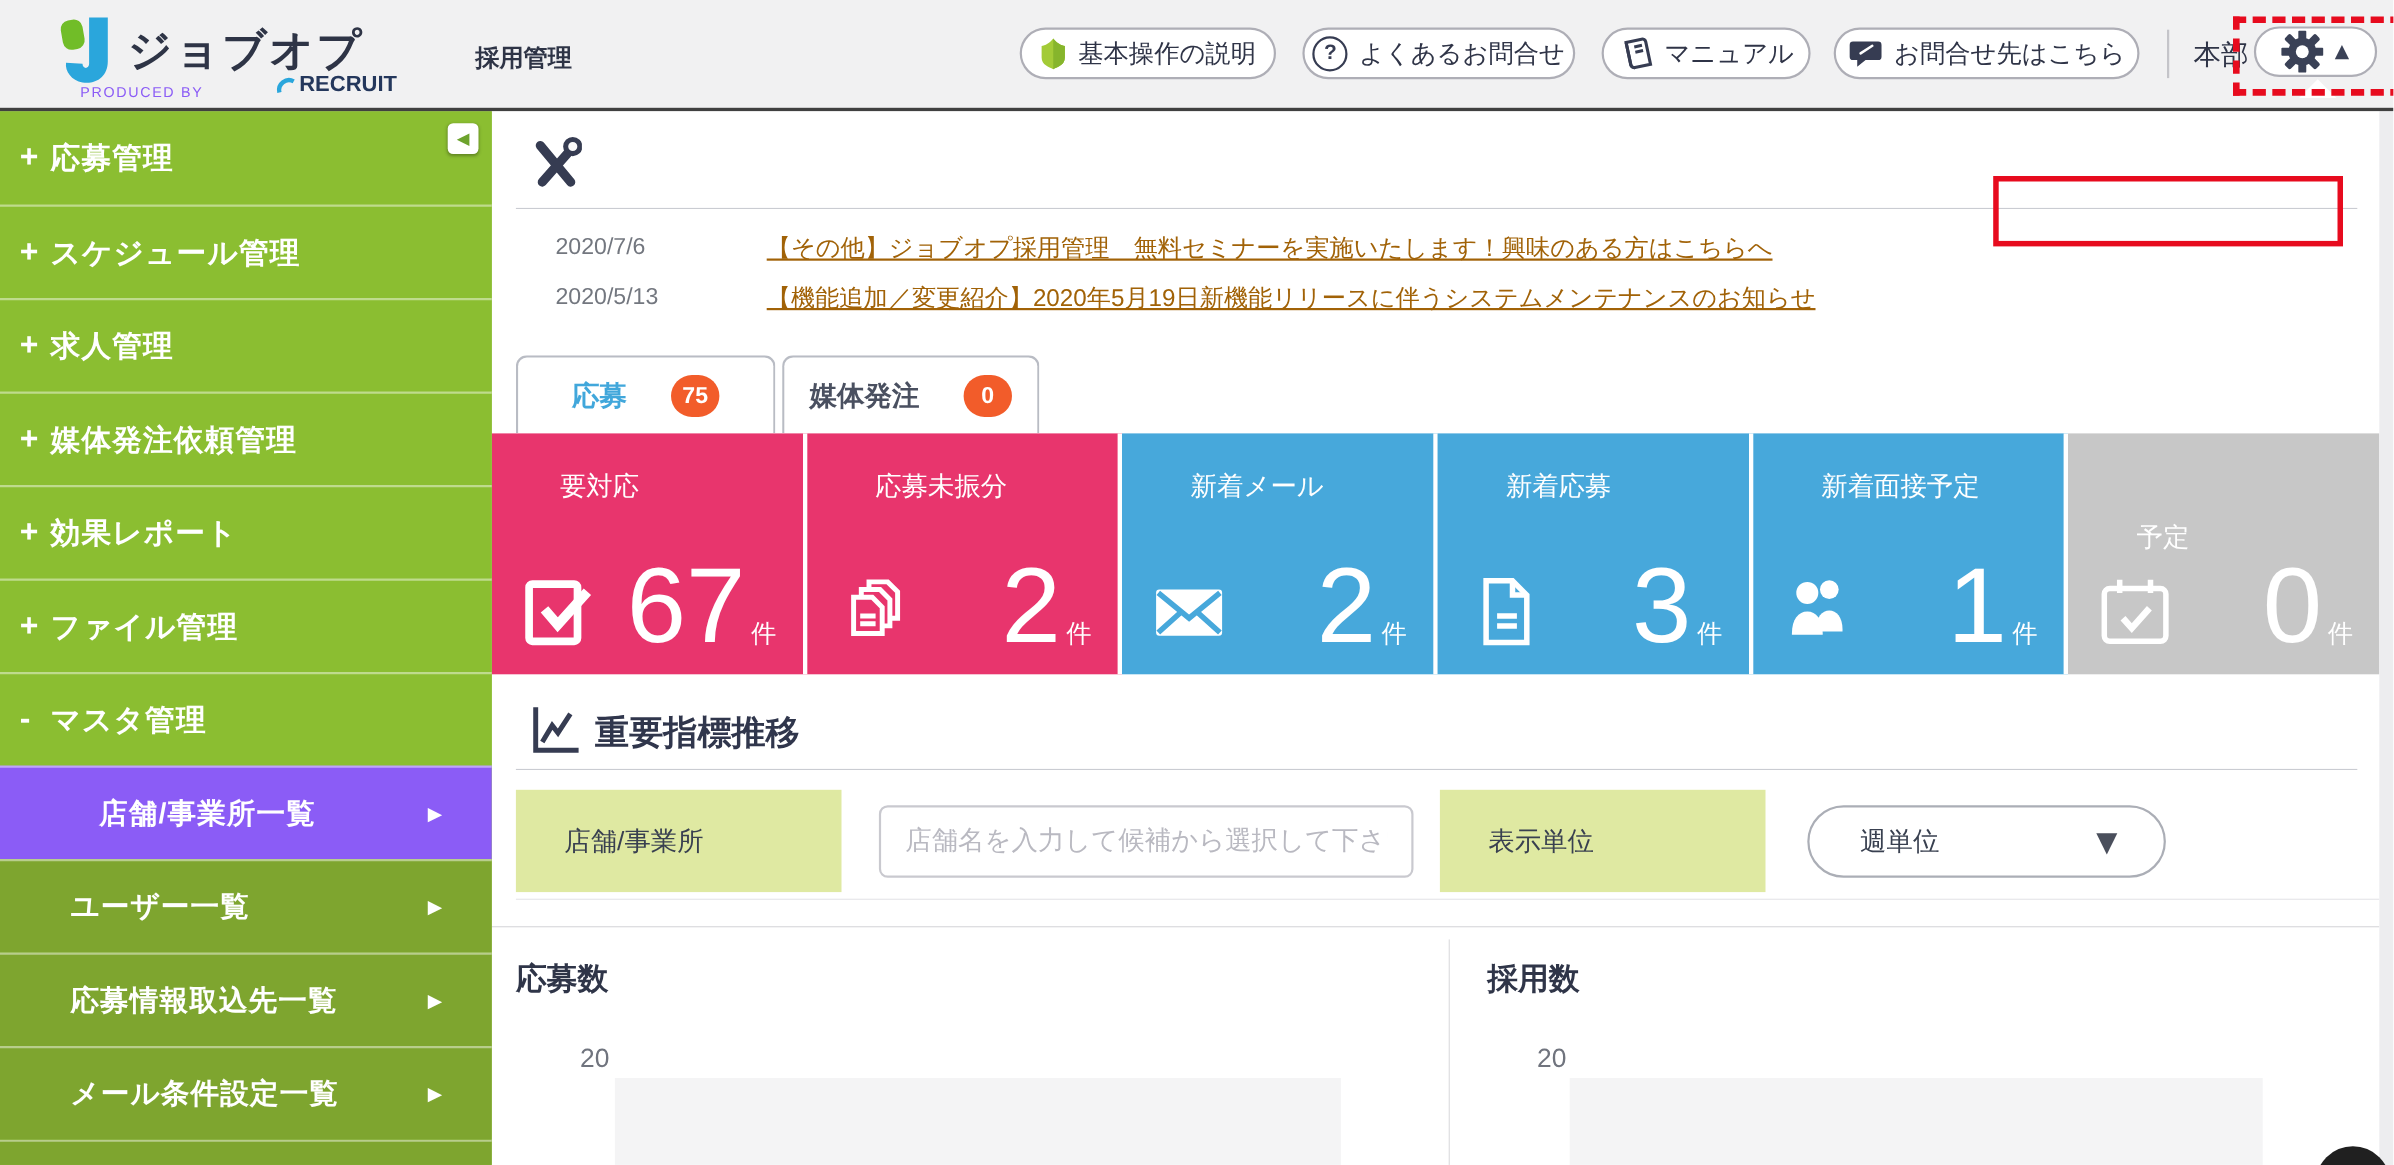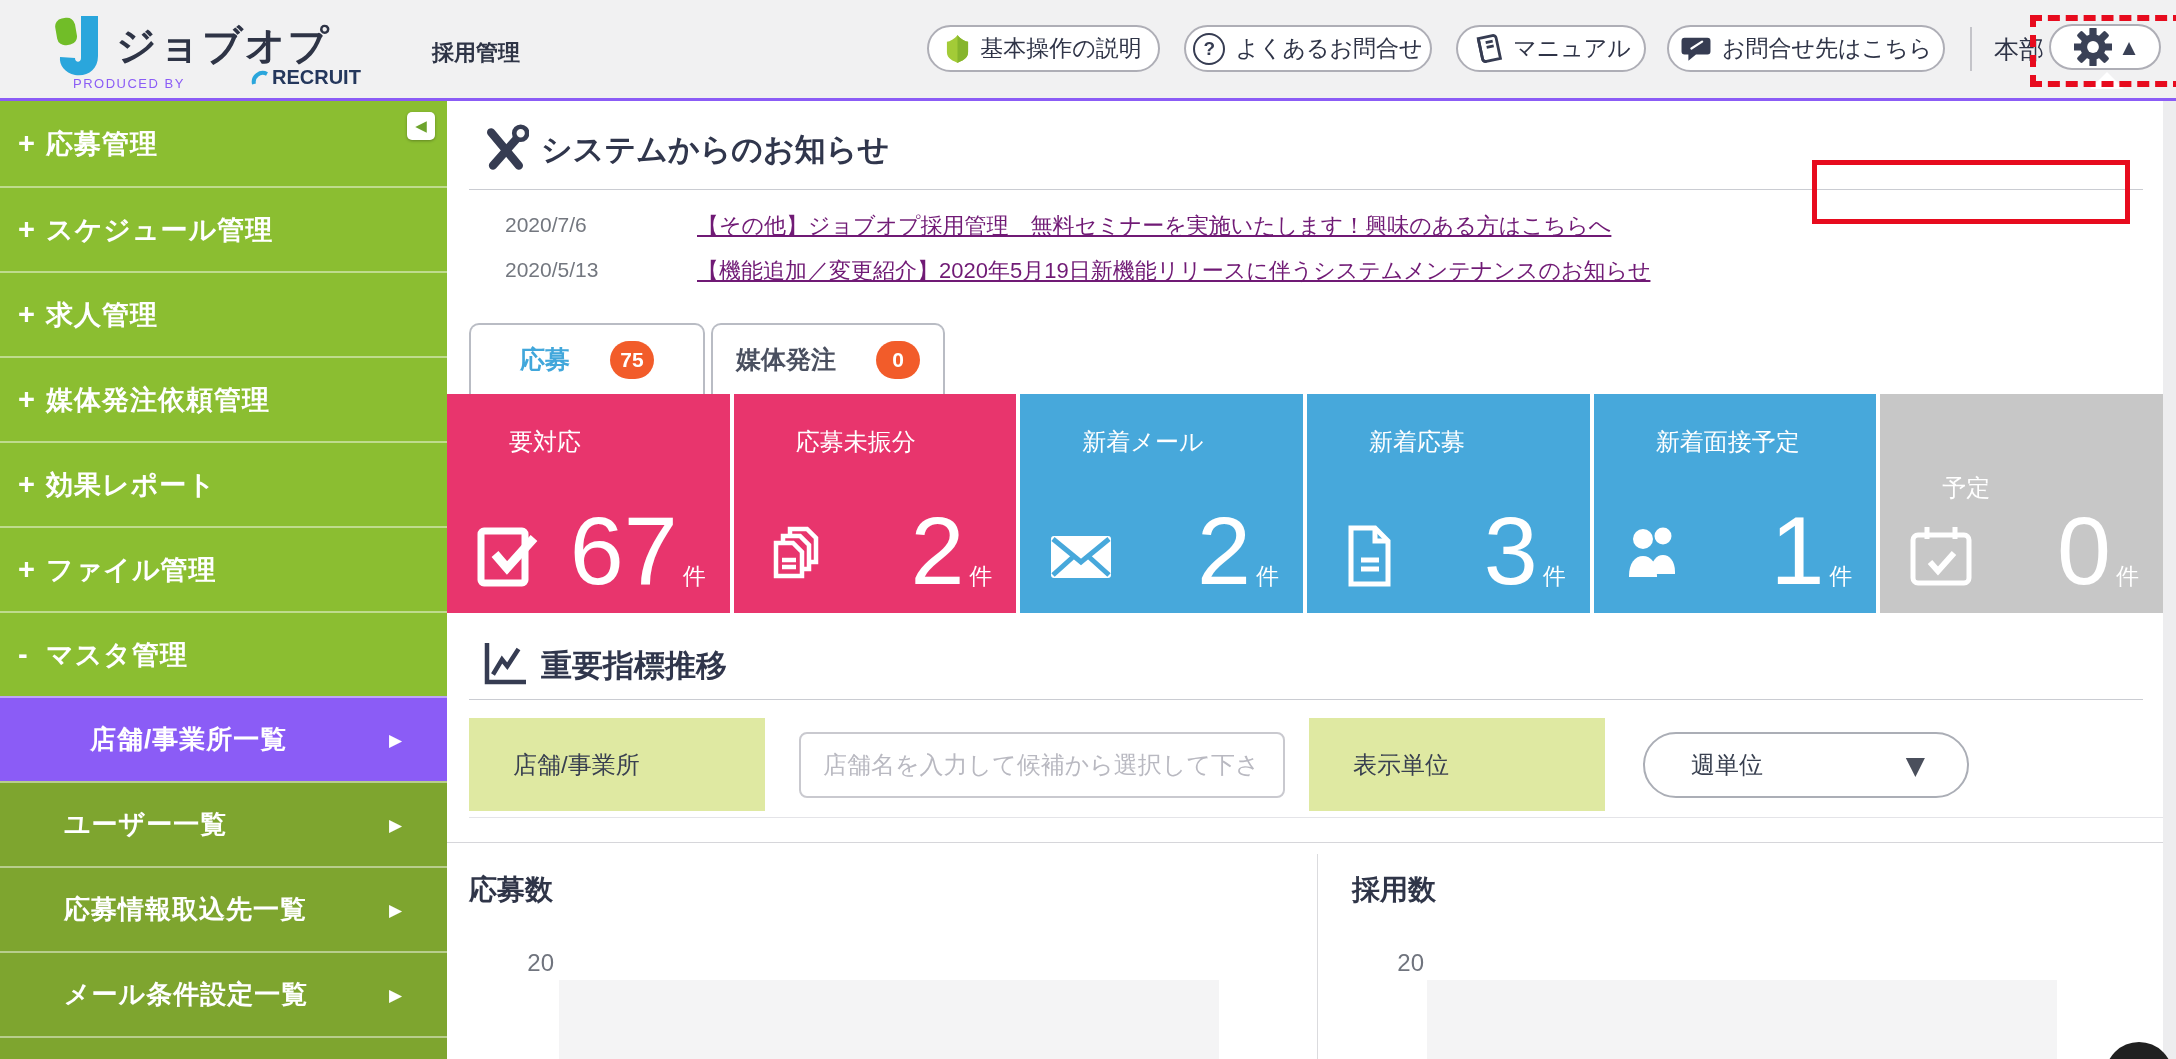--- a/index.html
+++ b/index.html
@@ -1,19 +1,19 @@
 <!DOCTYPE html>
 <html><head>
 <meta charset="utf-8">
 <style>
   html,body{margin:0;padding:0;background:#fff;}
   .screen{position:relative;width:2176px;height:1059px;overflow:hidden;background:#fff;
     font-family:"Liberation Sans","DejaVu Sans",sans-serif;color:#30364c;}
   
-  .header{position:absolute;left:0;top:0;width:2176px;height:98px;background:#f1f1f2;border-bottom:3px solid #8b5cf6;z-index:10;}
+  .header{position:absolute;left:0;top:0;width:2176px;height:98px;background:#f1f1f2;border-bottom:3px solid #404040;z-index:10;}
   .logo-mark{position:absolute;left:54px;top:14px;}
   .logo-title{position:absolute;left:116px;top:18px;font-size:40px;font-weight:bold;color:#2e3446;letter-spacing:2px;}
   .logo-sub{position:absolute;left:432px;top:38px;font-size:22px;font-weight:bold;color:#2e3446;}
   .produced{position:absolute;left:58px;top:76px;font-size:13px;color:#8b5cf6;letter-spacing:1.5px;margin-left:15px;}
   .recruit{position:absolute;left:250px;top:66px;font-size:20px;font-weight:bold;color:#24375c;display:flex;align-items:center;gap:2px;}
   .hbtn{position:absolute;top:25px;height:47px;box-sizing:border-box;border:2px solid #aeaeb6;border-radius:24px;background:#fff;
     display:flex;align-items:center;justify-content:center;gap:10px;font-size:23px;color:#2f3447;white-space:nowrap;cursor:pointer;}
   .qmark{display:inline-flex;width:28px;height:28px;border:2.5px solid #363c52;border-radius:50%;align-items:center;justify-content:center;
     font-size:19px;font-weight:bold;color:#363c52;}
   .hdr-divider{position:absolute;left:1970px;top:27px;width:2px;height:44px;background:#c4c4c9;}
@@ -40,21 +40,21 @@
   .collapse-btn{position:absolute;left:407px;top:112px;width:28px;height:28px;border-radius:5px;background:#fff;z-index:8;
     display:flex;align-items:center;justify-content:center;font-size:15px;color:#6da32d;cursor:pointer;box-shadow:0 1px 3px rgba(0,0,0,.3);
     font-family:"DejaVu Sans",sans-serif;}
   
   .main{position:absolute;left:447px;top:101px;right:13px;bottom:0;background:#fff;}
   .right-strip{position:absolute;right:0;top:101px;width:13px;bottom:0;background:#ededef;z-index:4;}
   .sec-icon{position:absolute;left:34px;}
   .sec-title{position:absolute;left:94px;font-size:31px;font-weight:bold;color:#30364c;}
   .divider{position:absolute;height:1px;background:#caccd2;}
   .ann-date{position:absolute;left:58px;font-size:21px;color:#73777f;}
-  .ann-link{position:absolute;left:250px;font-size:22px;color:#701a75;text-decoration:underline;cursor:pointer;white-space:nowrap;}
+  .ann-link{position:absolute;left:250px;font-size:22px;color:#a16207;text-decoration:underline;cursor:pointer;white-space:nowrap;}
   
   .tab{position:absolute;top:222px;height:71px;box-sizing:border-box;background:#fff;border:2px solid #b9bcc4;border-bottom:none;
     border-radius:10px 10px 0 0;display:flex;align-items:center;justify-content:center;gap:40px;cursor:pointer;}
   .tab-label{font-size:25px;font-weight:bold;}
   .tab.active .tab-label{color:#41a7db;}
   .tab .tab-label{color:#4a5060;}
   .badge{min-width:26px;height:38px;padding:0 9px;border-radius:20px;background:#f25c2a;color:#fff;font-size:21px;font-weight:bold;
     display:flex;align-items:center;justify-content:center;}
   
   .cards{position:absolute;left:0;right:0;top:293px;height:219px;display:flex;}
@@ -218,21 +218,20 @@
 
     <div class="sec-icon" style="top:22px;">
       <svg width="48" height="50" viewBox="0 0 52 54">
         <g stroke="#363c52" stroke-width="9" stroke-linecap="round">
           <path d="M11 10 L41 46"></path>
           <path d="M43 12 L13 46"></path>
         </g>
         <circle cx="43" cy="11" r="7" fill="#f9f9f9" stroke="#363c52" stroke-width="5"></circle>
       </svg>
     </div>
-    <div class="sec-title" style="top:28px;">システムからのお知らせ</div>
     <div class="divider" style="left:22px;right:20px;top:88px;"></div>
     <div class="ann-date" style="top:112px;">2020/7/6</div>
     <div class="ann-link" style="top:110px;">【その他】ジョブオプ採用管理　無料セミナーを実施いたします！興味のある方はこちらへ</div>
     <div class="ann-date" style="top:157px;">2020/5/13</div>
     <div class="ann-link" style="top:155px;">【機能追加／変更紹介】2020年5月19日新機能リリースに伴うシステムメンテナンスのお知らせ</div>
 
     <div class="tab active" style="left:22px;width:236px;">
       <span class="tab-label">応募</span>
       <span class="badge">75</span>
     </div>

